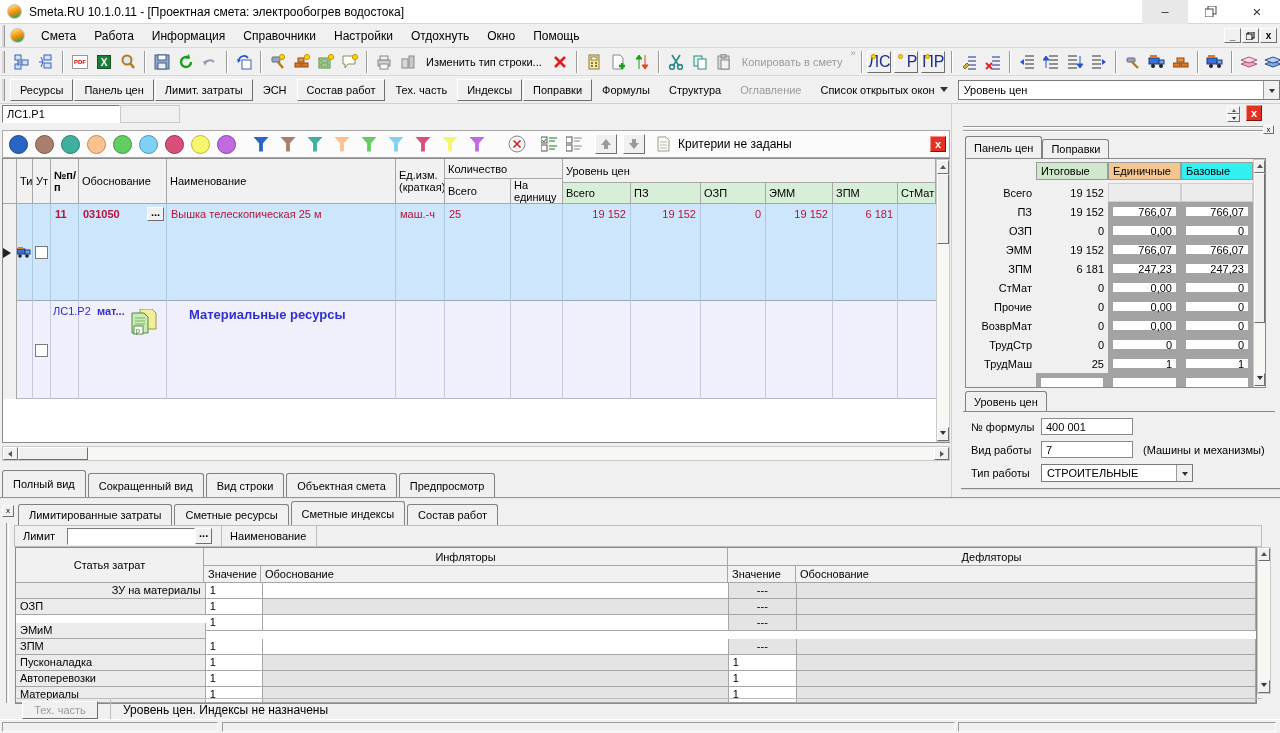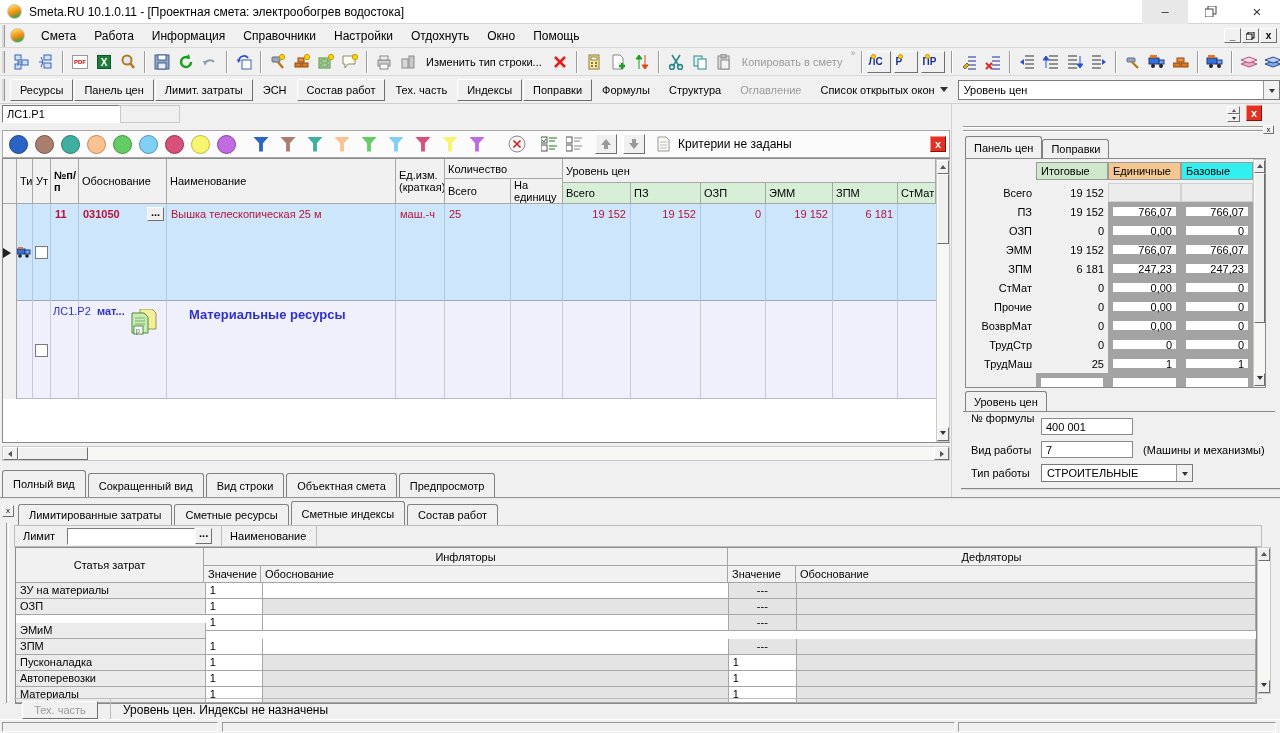--- a/index.html
+++ b/index.html
@@ -20,21 +20,21 @@
   .appball { width:15px; height:15px; border-radius:50%; background:linear-gradient(160deg,#ffd24d 15%,#f08a12 55%,#3fa53a 85%); border:1px solid #c5c5c5; margin:0 7px 0 7px; flex:0 0 auto; }
   .wbtn { width:46px; height:24px; display:flex; align-items:center; justify-content:center; font-size:13px; color:#333; }
   .menubar { left:0; top:24px; width:1280px; height:24px; background:#f0f0f0; border-bottom:1px solid #d9d9d9; display:flex; align-items:center; }
   .mitem { padding:3px 9px; font-size:12px; }
   .mdibtn { width:17px; height:15px; font-size:10px; font-weight:bold; display:flex; align-items:center; justify-content:center; margin-left:1px; }
 
   .toolbar { left:0; top:48px; width:1280px; height:28px; background:#f0f0f0; border-bottom:1px solid #d9d9d9; display:flex; align-items:center; }
   .tbtext { color:#000; padding:0 6px; white-space:nowrap; }
   .tbtext.dis { color:#9a9a9a; }
   .mini { font-size:9px; }
-  .lsbtn { min-width:24px; height:22px; display:flex; align-items:center; justify-content:flex-start; gap:1px; font-weight:bold; color:#1c2f8f; font-size:10px; position:relative; }
+  .lsbtn { min-width:24px; height:22px; display:flex; align-items:center; justify-content:flex-end; gap:1px; font-weight:normal; color:#1c2f8f; font-size:16px; position:relative; }
   .star { width:5px; height:5px; background:#ffd400; border:1px solid #c79600; border-radius:50%; position:absolute; top:2px; left:3px; }
 
   .tabrow { left:0; top:76px; width:1280px; height:28px; background:#f0f0f0; border-bottom:1px solid #cfcfcf; display:flex; align-items:center; }
   .ttab { height:22px; padding:0 9px; display:flex; align-items:center; margin-right:1px; white-space:nowrap; }
   .ttab.flat { border-color:transparent; background:transparent; }
   .ttab.dis { color:#9a9a9a; }
   .cmb { height:20px; background:#fff; border:1px solid #7a7a7a; display:flex; align-items:center; }
   .cmb .val { flex:1; padding:0 5px; white-space:nowrap; overflow:hidden; }
   .dd { width:16px; height:100%; background:#f0f0f0; border-left:1px solid #9a9a9a; display:flex; align-items:center; justify-content:center; }
   .tri-d { width:0; height:0; border:4px solid transparent; border-top:5px solid #333; margin-top:4px; }
@@ -701,21 +701,21 @@
             <span class="tri-d" style="margin-top:0;border-width:3px;border-top-width:4px;"></span>
           </div>
       </div>
     </div>
 
     <div class="abs tb" style="left:4px;top:286px;height:22px;align-items:flex-end;">
       <span class="ptab" style="height:21px;">Уровень цен</span>
     </div>
     <div class="abs" style="left:2px;top:307px;width:312px;height:1px;background:#8a8a8a;"></div>
 
-    <div class="abs flabel" style="left:10px;top:308px;">№ формулы</div>
+    <div class="abs flabel" style="left:10px;top:317px;">№ формулы</div>
     <input class="abs finput" style="left: 80px; top: 314px; width: 92px;" ind-attr="value:price_panel.formula_value" value="400 001">
     <div class="abs flabel" style="left:10px;top:340px;">Вид работы</div>
     <input class="abs finput" style="left: 80px; top: 337px; width: 92px;" value="7">
     <div class="abs flabel" style="left:182px;top:340px;">(Машины и механизмы)</div>
     <div class="abs flabel" style="left:10px;top:363px;">Тип работы</div>
     <div class="abs cmb" style="left:80px;top:360px;width:152px;height:18px;">
       <span class="val">СТРОИТЕЛЬНЫЕ</span>
       <span class="dd">
           <span class="tri-d" style="margin-top:5px;border-width:3px;border-top-width:4px;"></span>
         </span>
@@ -754,21 +754,21 @@
         </div>
         <div style="width:528px;">
           <div class="ixc ixh" style="height:18px;justify-content:center;width:100%;">Дефляторы</div>
           <div class="ixrow">
             <div class="ixc ixh" style="width:68px;height:17px;">Значение</div>
             <div class="ixc ixh" style="width:460px;height:17px;">Обоснование</div>
           </div>
         </div>
       </div>
       <div class="ixrow">
-          <div class="ixc ixlab" style="width:190px;height:16px;">ЗУ на материалы</div>
+          <div class="ixc ixlab" style="width:190px;height:16px;text-align:right;">ЗУ на материалы</div>
           <div class="ixc ixw" style="width:57px;height:16px;">1</div>
           <div class="ixc ixw" style="width:467px;height:16px;"></div>
           <div class="ixc ixg" style="width:68px;height:16px;text-align:center;">---</div>
           <div class="ixc ixg" style="width:460px;height:16px;"></div>
         </div>
       <div class="ixrow">
           <div class="ixc ixlab" style="width:190px;height:16px;">ОЗП</div>
           <div class="ixc ixw" style="width:57px;height:16px;">1</div>
           <div class="ixc ixg" style="width:467px;height:16px;"></div>
           <div class="ixc ixg" style="width:68px;height:16px;text-align:center;">---</div>

